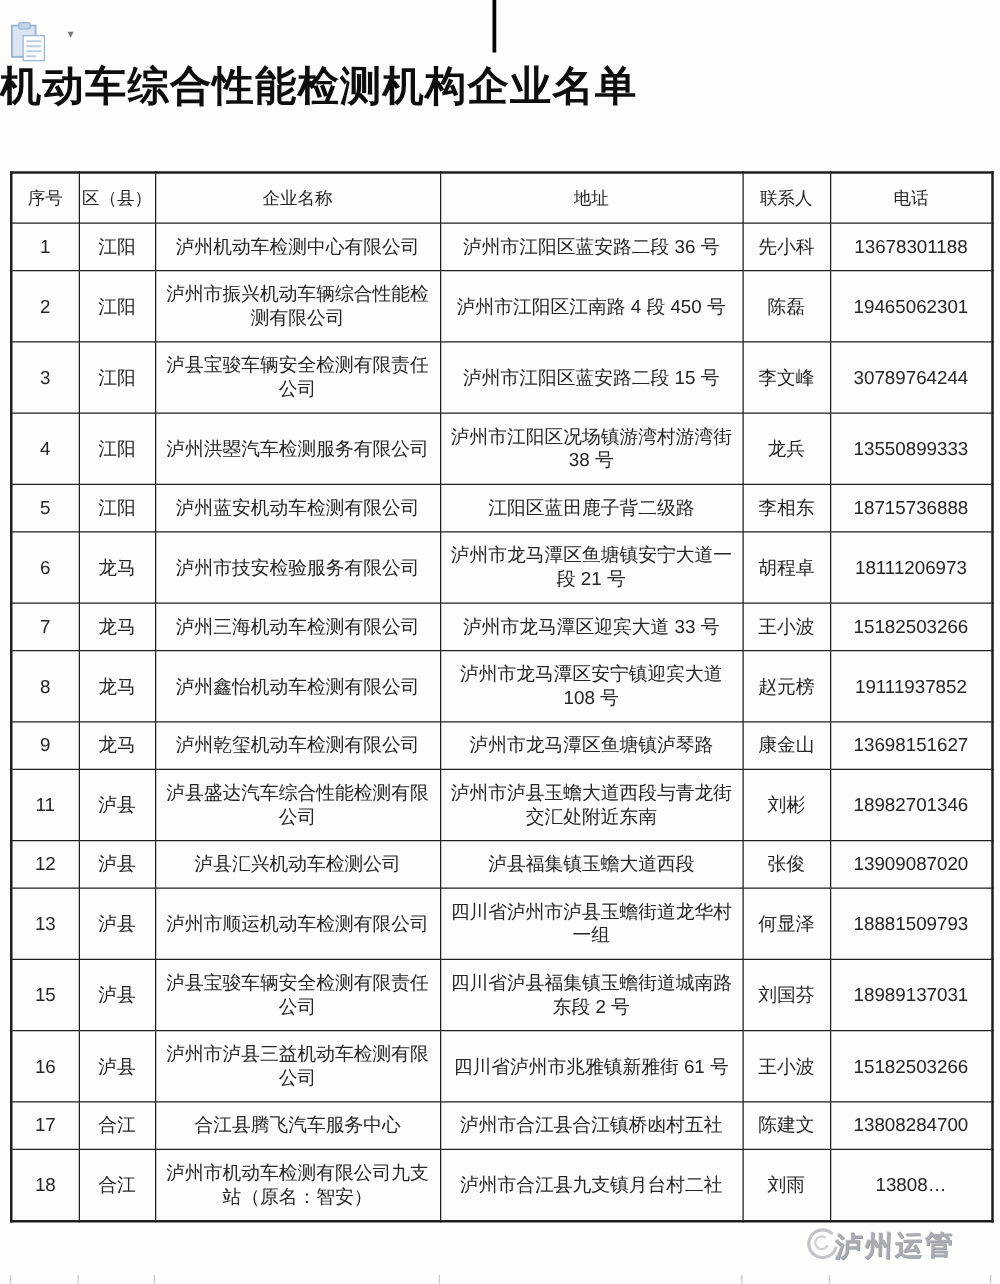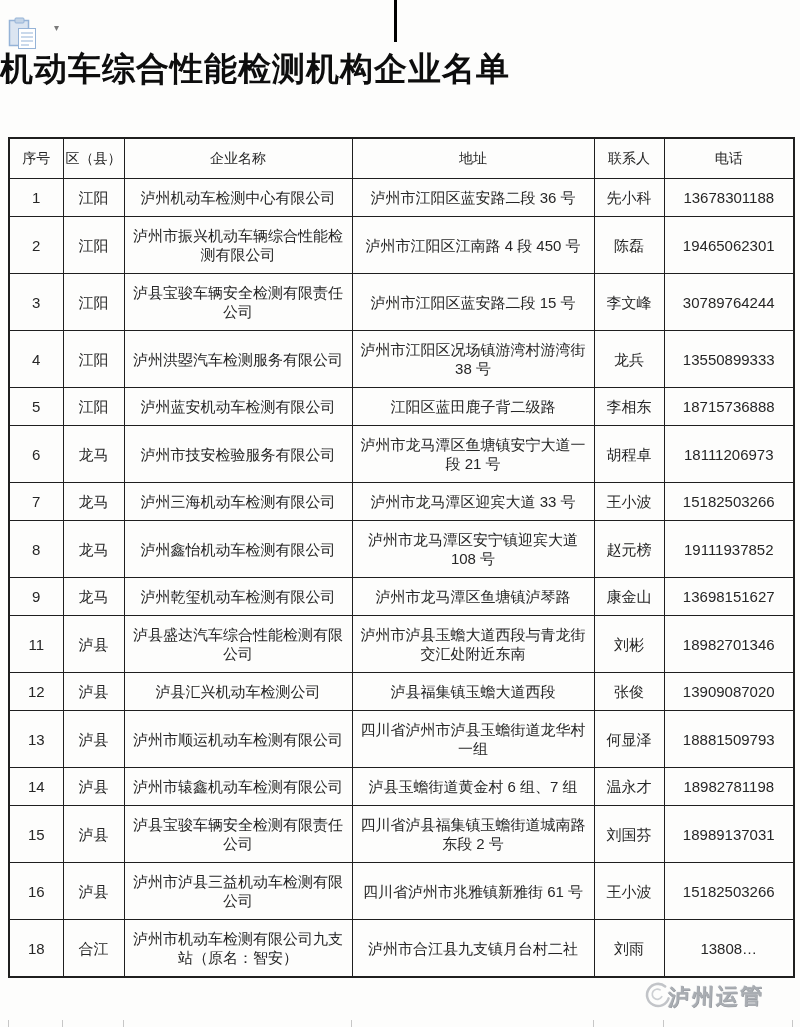--- a/index.html
+++ b/index.html
@@ -173,42 +173,42 @@
   </tr>
       <tr>
     <td class="c-no">13</td>
     <td class="c-district">泸县</td>
     <td class="c-company">泸州市顺运机动车检测有限公司</td>
     <td class="c-address">四川省泸州市泸县玉蟾街道龙华村一组</td>
     <td class="c-contact">何显泽</td>
     <td class="c-phone">18881509793</td>
   </tr>
       <tr>
-    <td class="c-no">14</td>
-    <td class="c-district">泸县</td>
-    <td class="c-company">泸州市辕鑫机动车检测有限公司</td>
-    <td class="c-address">泸县玉蟾街道黄金村 6 组、7 组</td>
-    <td class="c-contact">温永才</td>
-    <td class="c-phone">18982781198</td>
-  </tr>
-      <tr>
     <td class="c-no">15</td>
     <td class="c-district">泸县</td>
     <td class="c-company">泸县宝骏车辆安全检测有限责任公司</td>
     <td class="c-address">四川省泸县福集镇玉蟾街道城南路东段 2 号</td>
     <td class="c-contact">刘国芬</td>
     <td class="c-phone">18989137031</td>
   </tr>
       <tr>
     <td class="c-no">16</td>
     <td class="c-district">泸县</td>
     <td class="c-company">泸州市泸县三益机动车检测有限公司</td>
     <td class="c-address">四川省泸州市兆雅镇新雅街 61 号</td>
     <td class="c-contact">王小波</td>
     <td class="c-phone">15182503266</td>
+  </tr>
+      <tr>
+    <td class="c-no">17</td>
+    <td class="c-district">合江</td>
+    <td class="c-company">合江县腾飞汽车服务中心</td>
+    <td class="c-address">泸州市合江县合江镇桥凼村五社</td>
+    <td class="c-contact">陈建文</td>
+    <td class="c-phone">13808284700</td>
   </tr>
       <tr>
     <td class="c-no">18</td>
     <td class="c-district">合江</td>
     <td class="c-company">泸州市机动车检测有限公司九支站（原名：智安）</td>
     <td class="c-address">泸州市合江县九支镇月台村二社</td>
     <td class="c-contact">刘雨</td>
     <td class="c-phone">13808…</td>
   </tr>
     </tbody>

